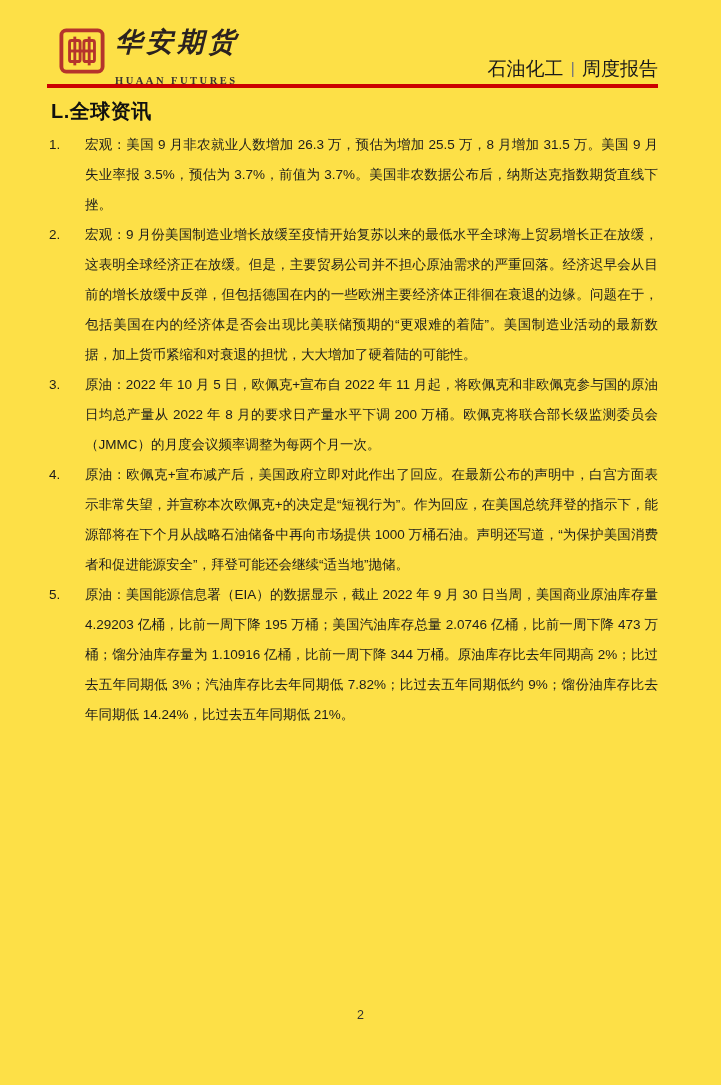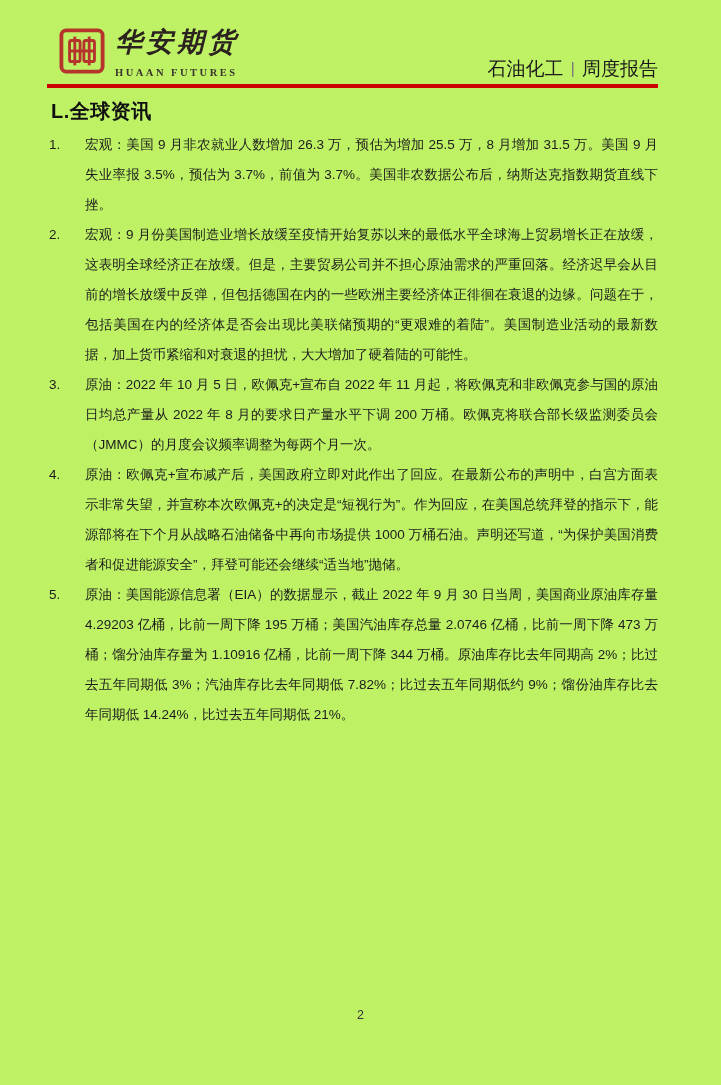--- a/index.html
+++ b/index.html
@@ -5,21 +5,21 @@
   html, body {
     margin: 0;
     padding: 0;
     background: #ffffff;
     font-family: "Liberation Sans", "DejaVu Sans", sans-serif;
   }
   .page {
     position: relative;
     width: 721px;
     height: 1085px;
-    background: #bef264;
+    background: #fde047;
     overflow: hidden;
   }
   
   .header {
     position: absolute;
     left: 47px;
     right: 63px;
     top: 24px;
     height: 60px;
   }
@@ -44,21 +44,21 @@
     color: #2b2220;
     letter-spacing: 4px;
     white-space: nowrap;
   }
   .brand-en {
     font-family: "Liberation Serif", "DejaVu Serif", serif;
     font-size: 10.5px;
     font-weight: bold;
     color: #3a332f;
     letter-spacing: 2.5px;
-    margin-top: 13px;
+    margin-top: 21px;
     white-space: nowrap;
   }
   .report-title {
     position: absolute;
     right: 0;
     bottom: 2px;
     font-size: 19px;
     color: #1a1a1a;
     white-space: nowrap;
   }

